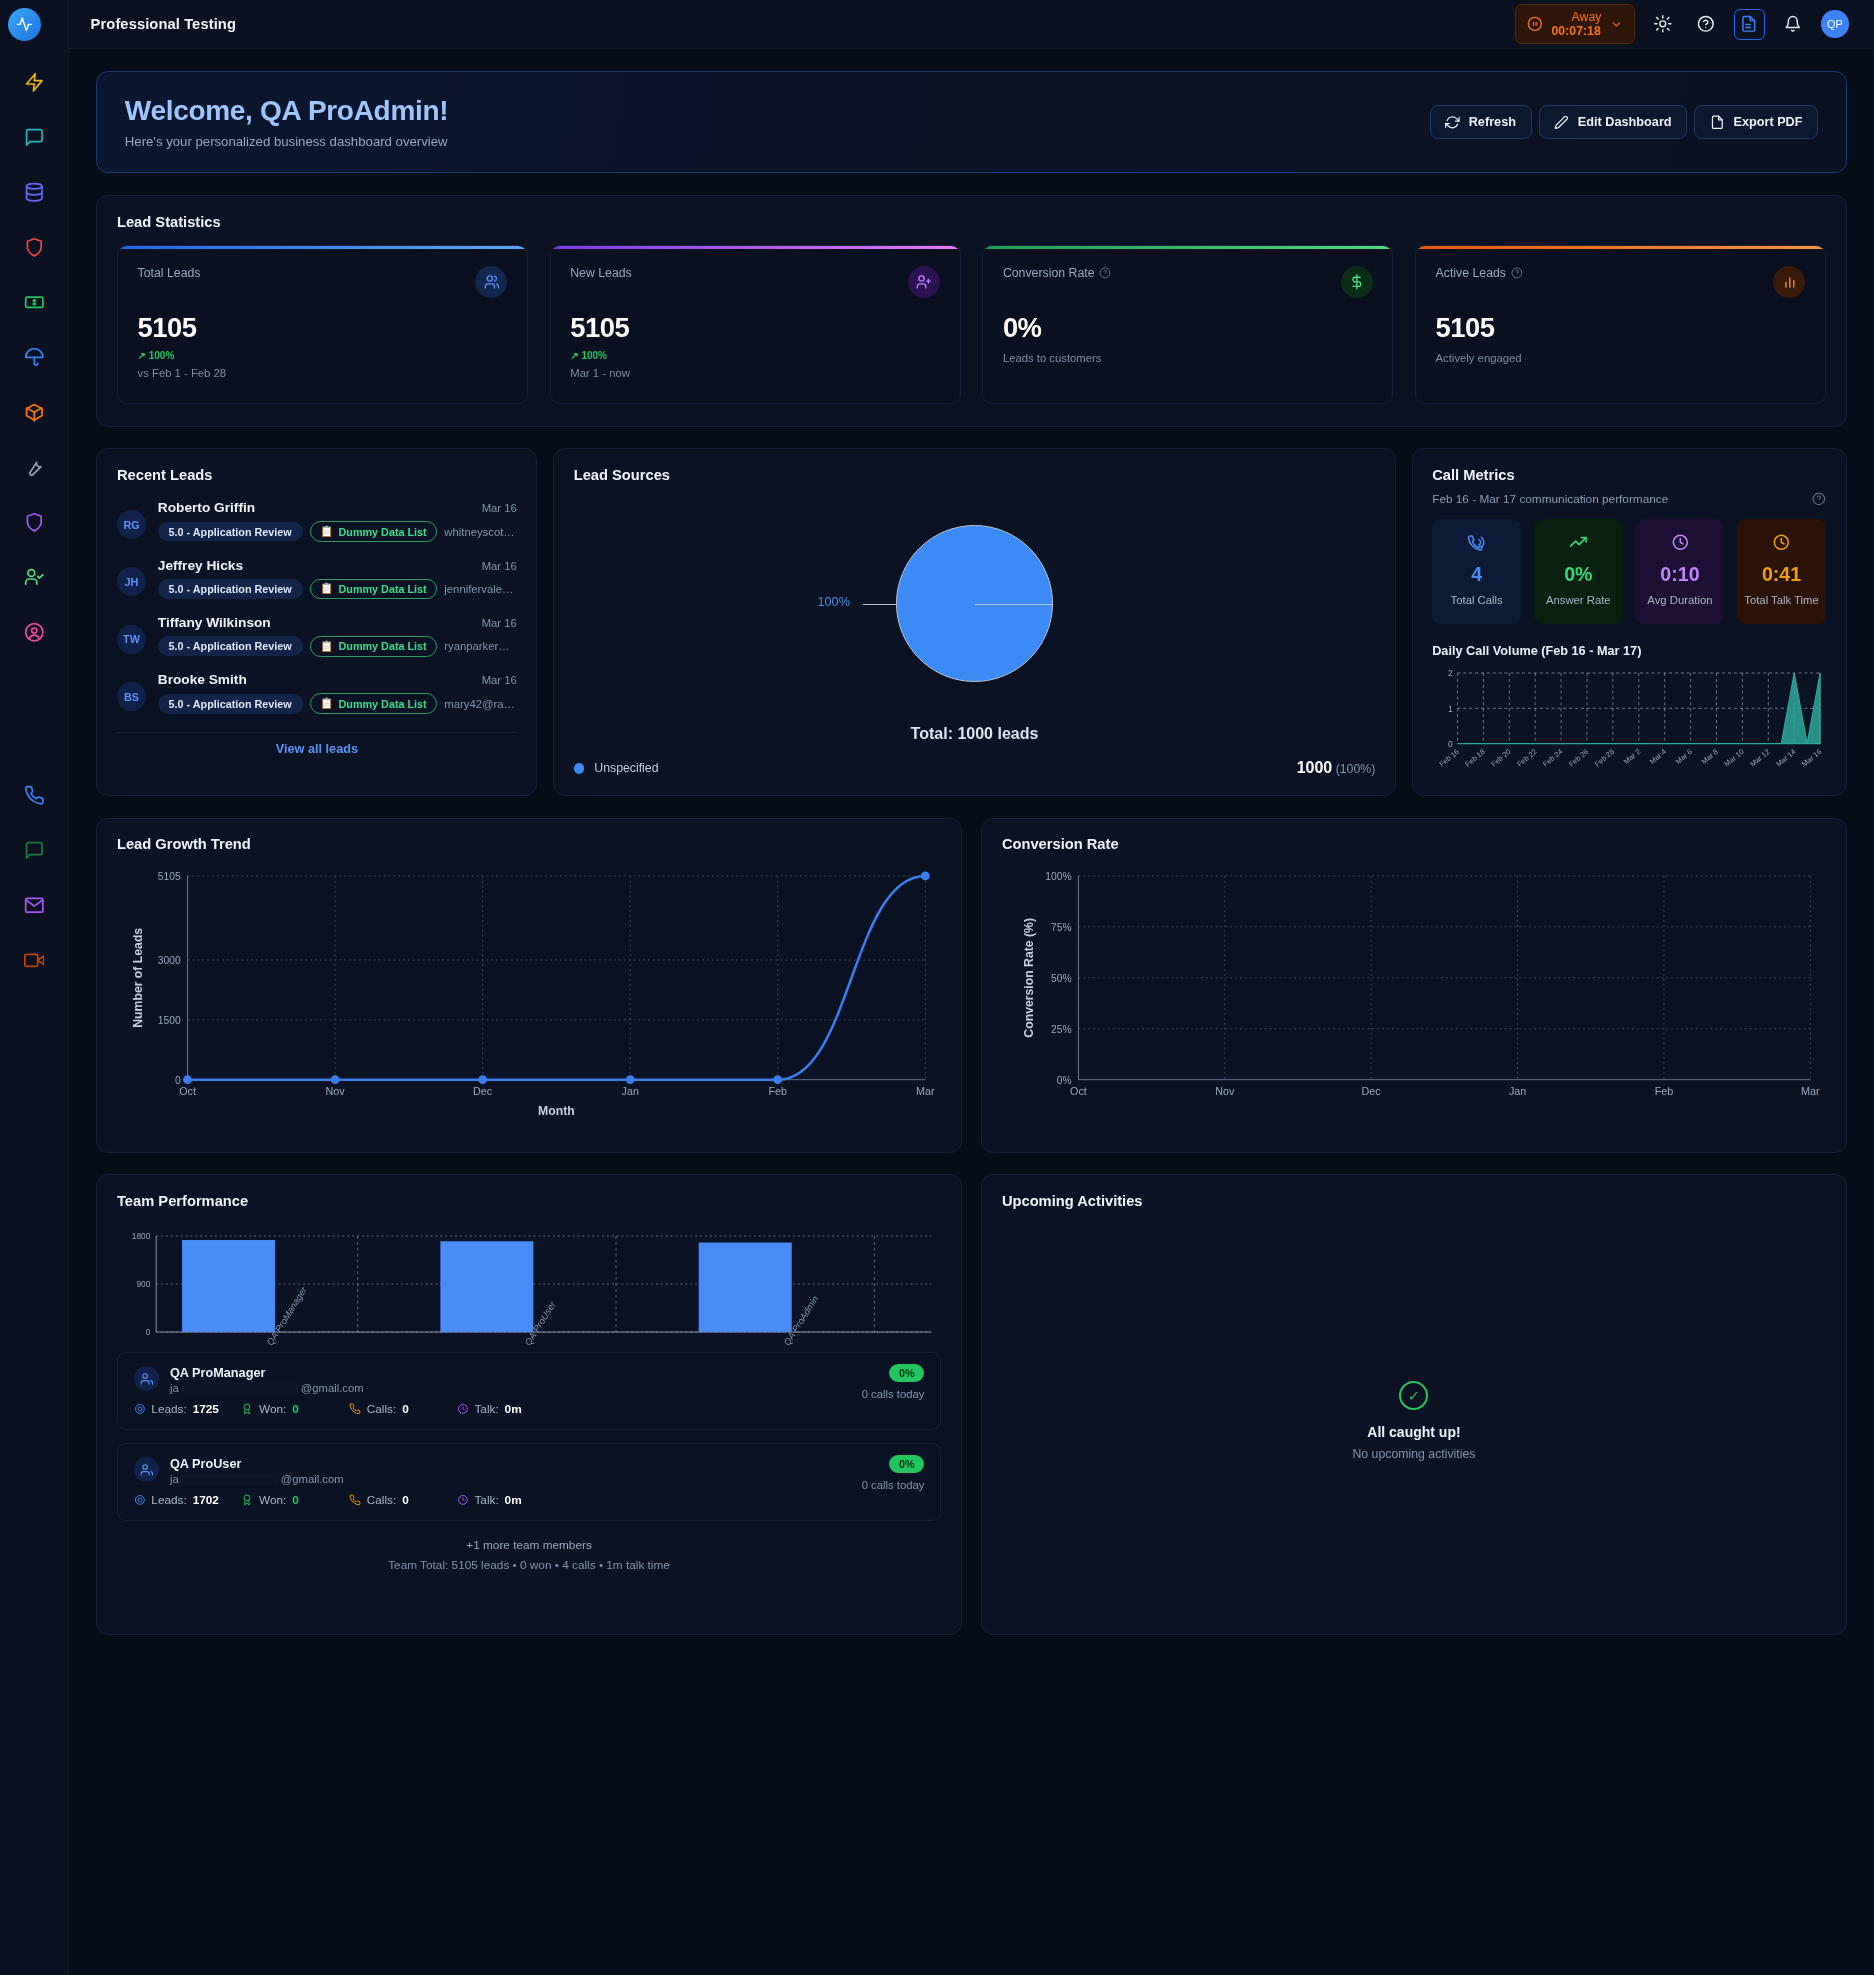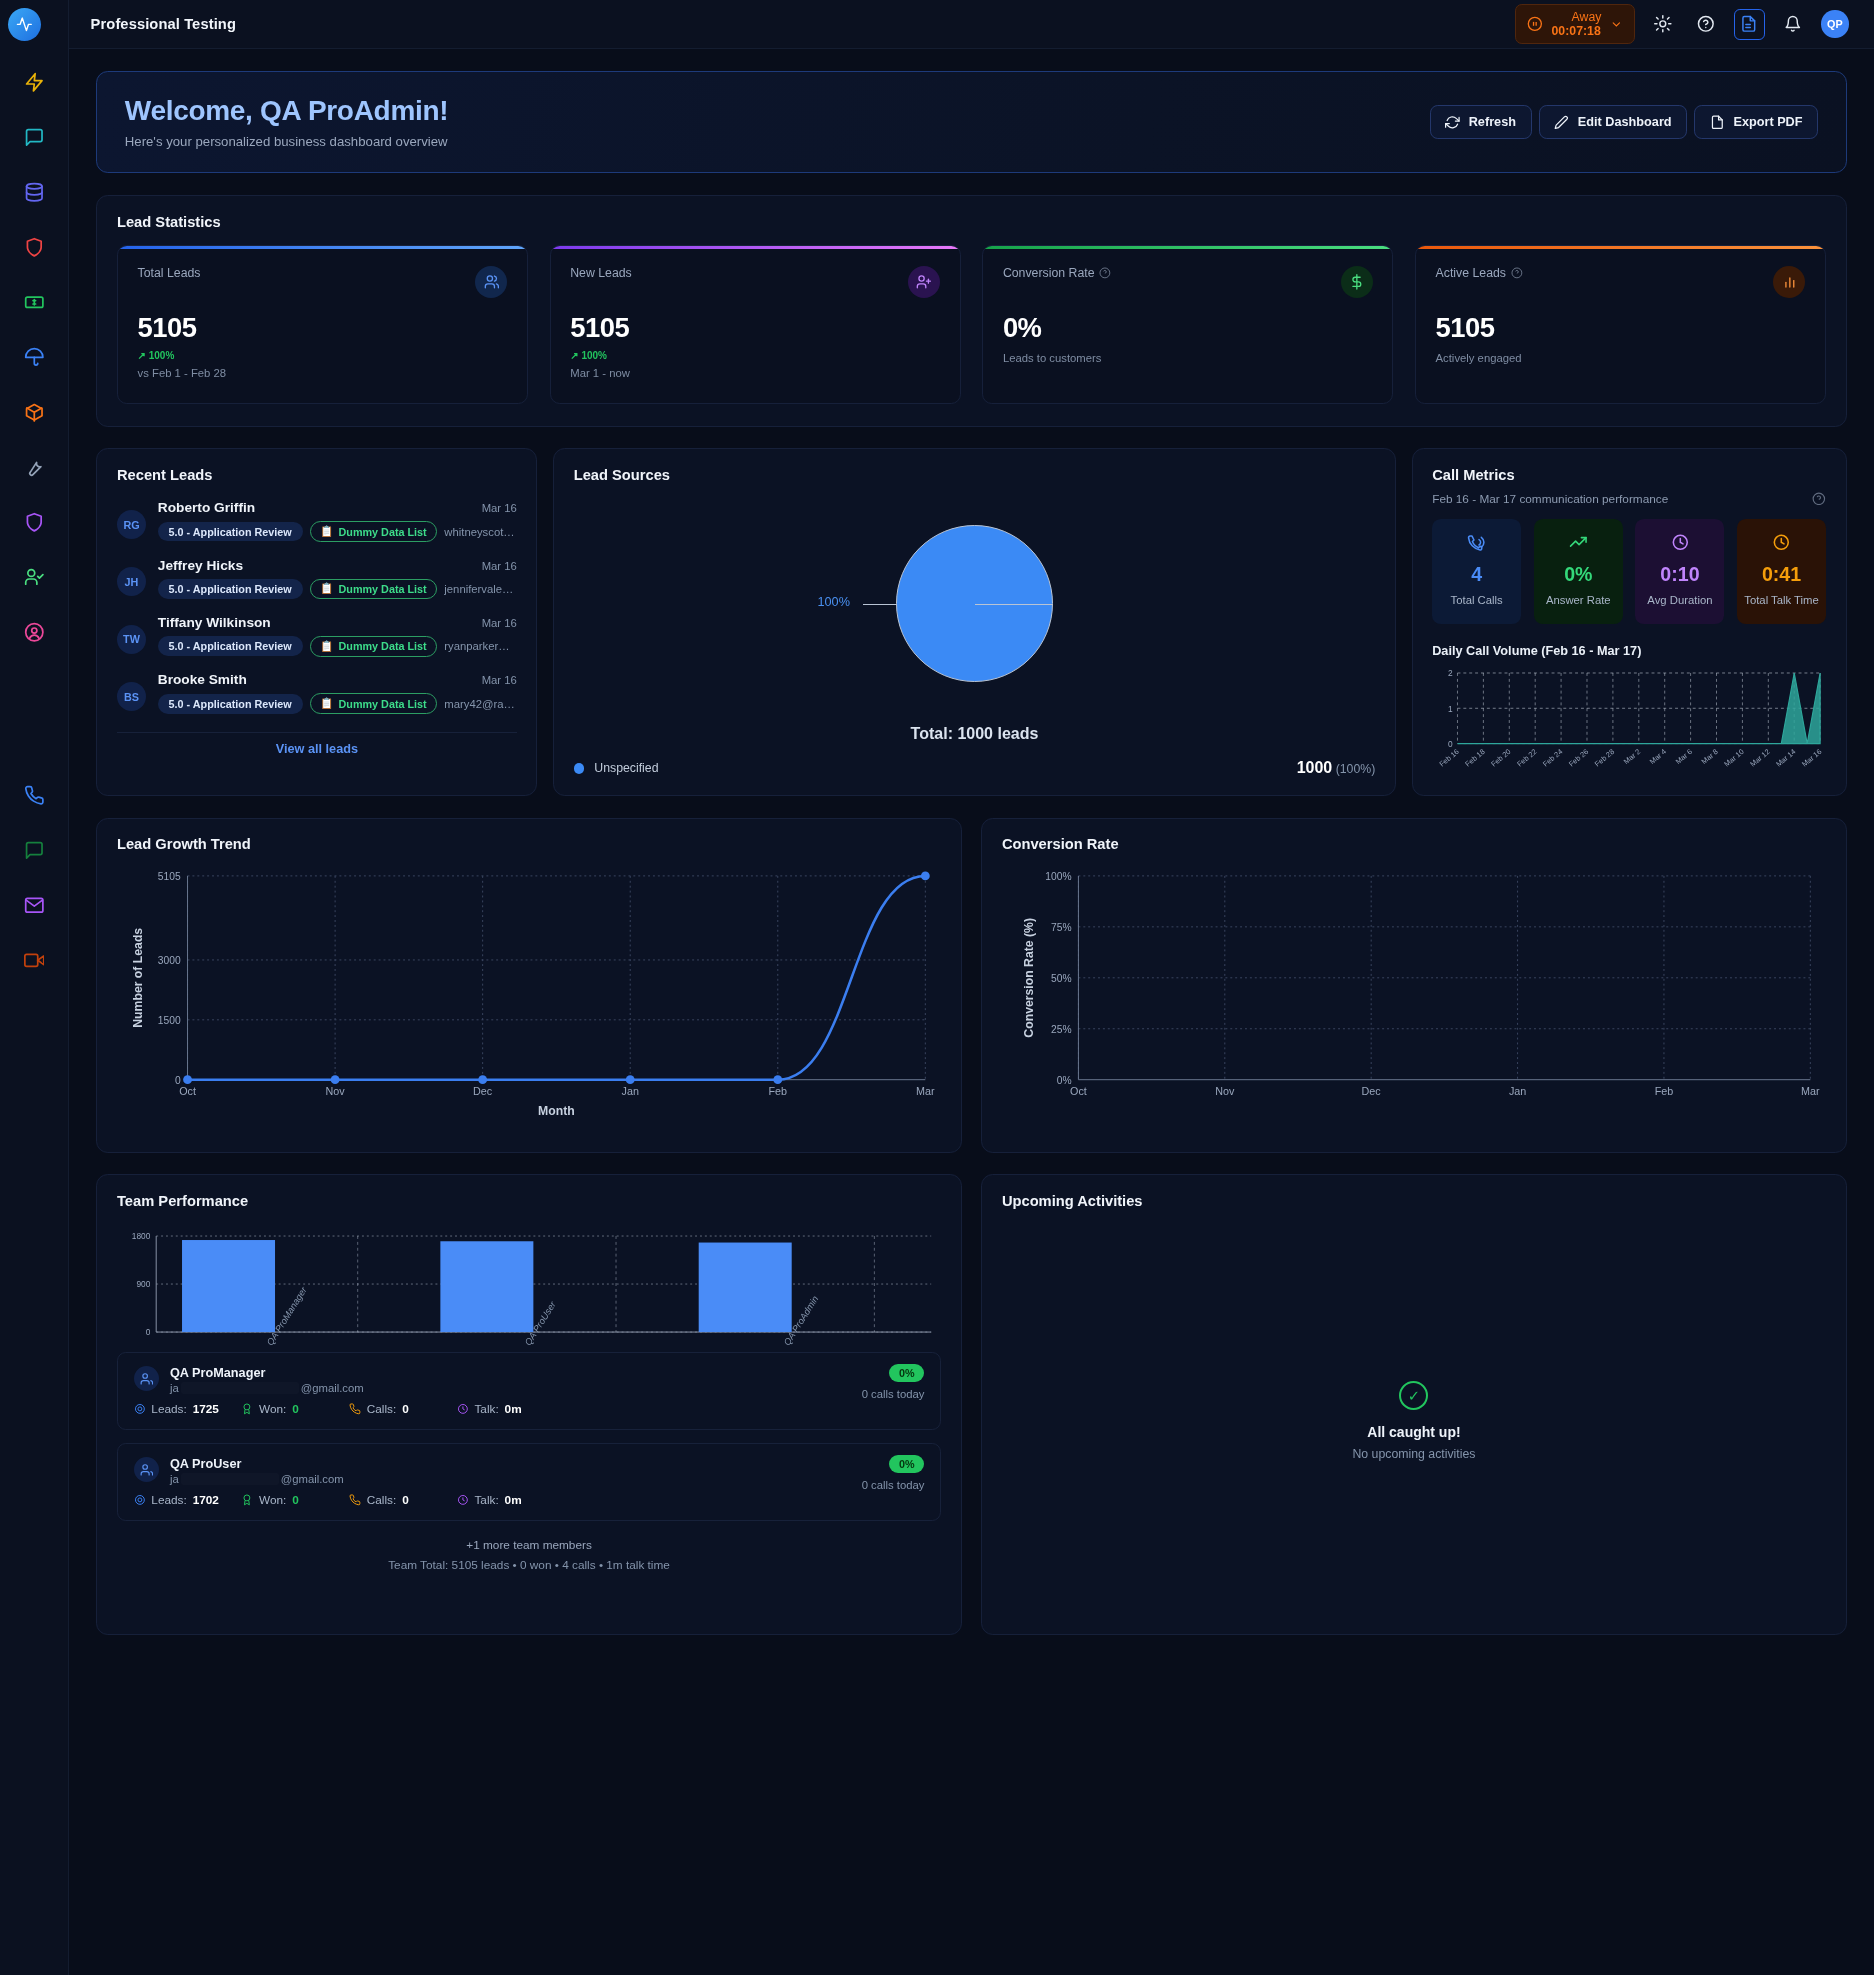--- a/index.html
+++ b/index.html
@@ -53,21 +53,21 @@
   .topicon {
     width: 29px; height: 29px; display: flex; align-items: center; justify-content: center;
     cursor: pointer; border-radius: 5.9px;
   }
   .topicon svg { width: 17.6px; height: 17.6px; }
   .topicon.boxed { border: 1px solid #2563eb; width: 31px; height: 31px; }
   #avatar {
     width: 27.4px; height: 27.4px; border-radius: 50%;
     background: #3b82f6; color: #fff;
     display: flex; align-items: center; justify-content: center;
-    font-size: 10.8px; font-weight: bold; cursor: pointer;
+    font-size: 10.8px; font-weight: normal; cursor: pointer;
   }
 
   
   #content { flex: 1; padding: 21.6px 27.4px 0 27.4px; overflow: hidden; }
 
   .panel {
     background: #0b1224;
     border: 1px solid #16203a;
     border-radius: 11.8px;
   }

